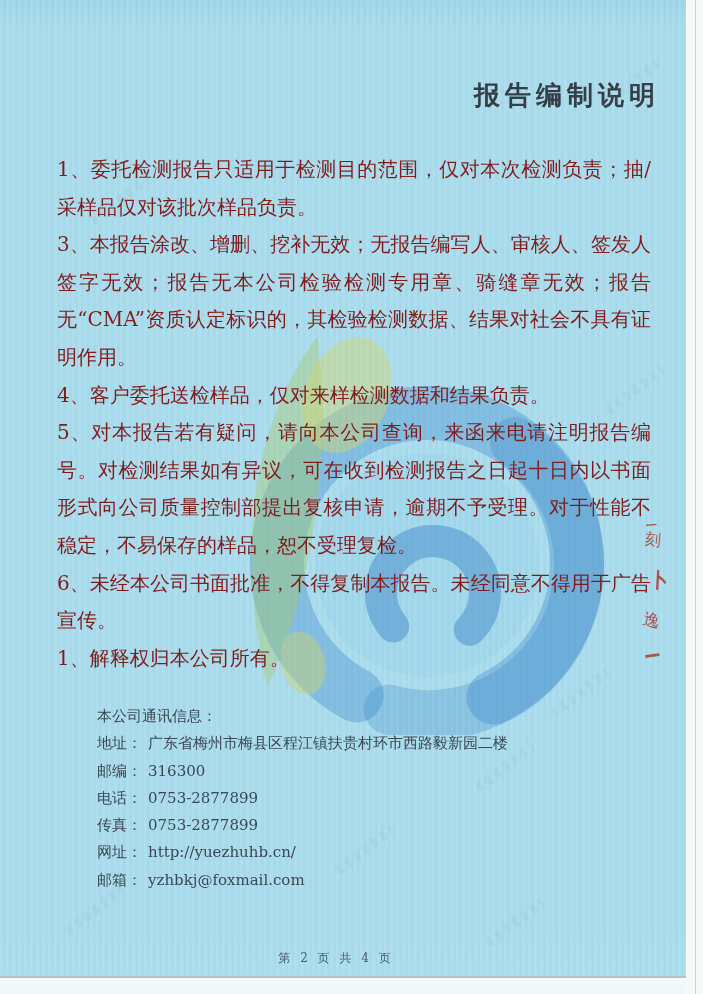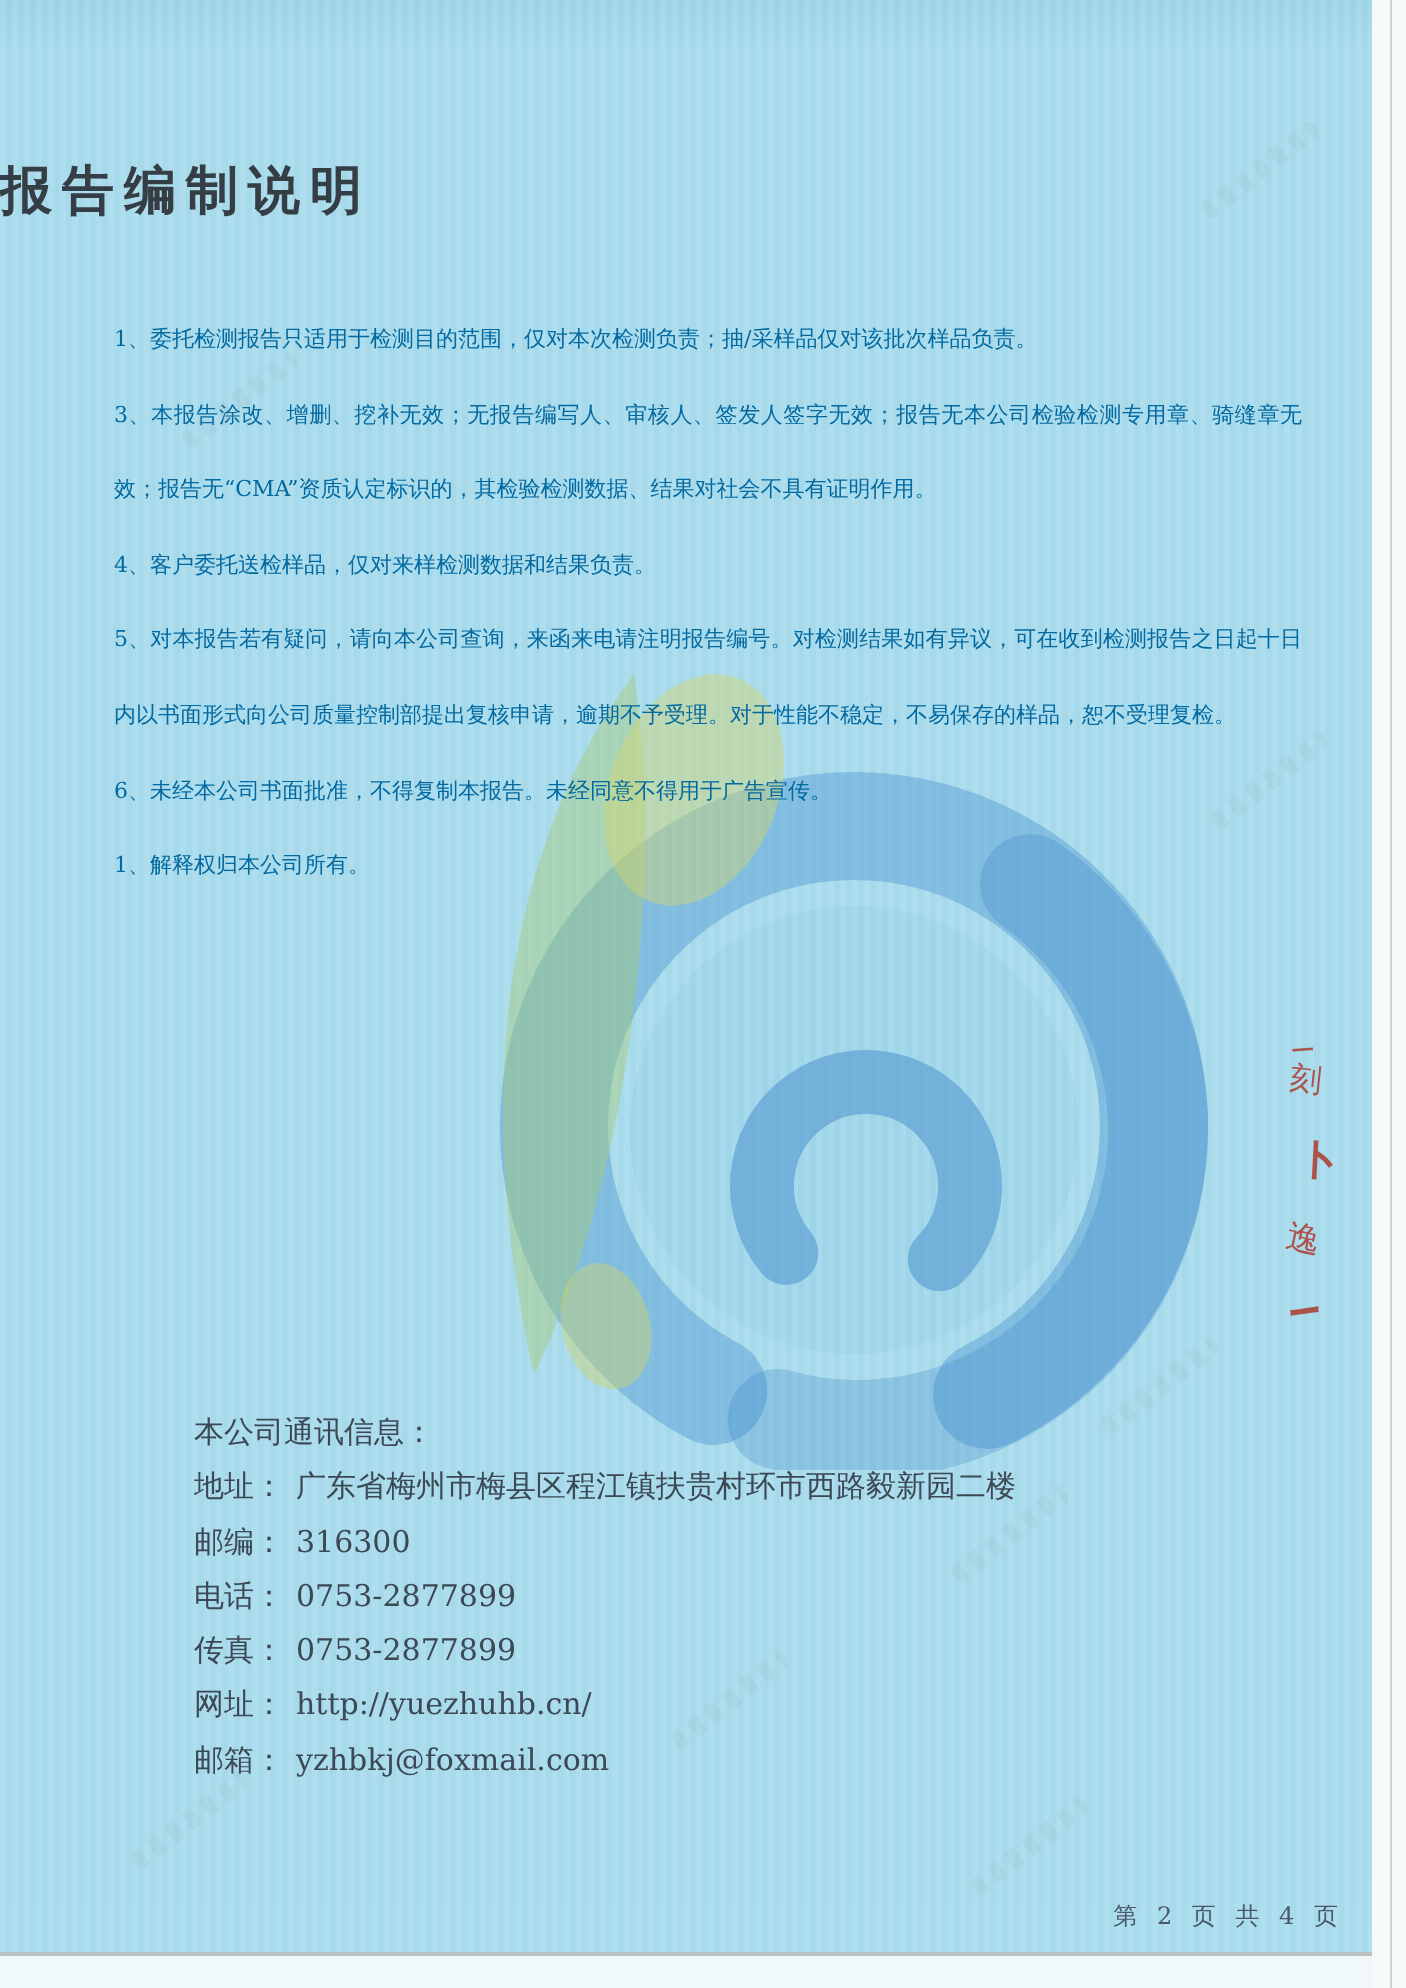--- a/index.html
+++ b/index.html
@@ -41,40 +41,40 @@
 
   
   .logo{
     position:absolute;left:205px;top:325px;width:400px;height:410px;
     pointer-events:none;
   }
 
   
   .title{
     position:absolute;left:0;top:78px;width:660px;
-    text-align:left;
+    text-align:right;
     font-family:"DejaVu Sans","Liberation Sans",sans-serif;
     font-weight:bold;font-size:26px;letter-spacing:5px;
     color:#353d45;
   }
   .notices{
     position:absolute;left:57px;top:151px;width:594px;
-    font-size:11px;line-height:37.6px;
-    text-align:justify;color:#0369a1;
+    font-size:20px;line-height:37.6px;
+    text-align:justify;color:#7f1d1d;
   }
   .notices p{margin:0;padding:0;}
   .contact{
     position:absolute;left:57px;top:703px;width:560px;
     font-size:15px;line-height:27.3px;color:#3c4854;margin-left:40px;
   }
   .contact .row{white-space:nowrap;}
   .contact .val{margin-left:6px;}
   .footer{
     position:absolute;left:0;top:950px;width:672px;
-    text-align:right;font-size:12px;letter-spacing:3px;color:#49596a;
+    text-align:center;font-size:12px;letter-spacing:3px;color:#49596a;
   }
 
   
   .redmark{
     position:absolute;color:#ad3b31;opacity:.85;
     font-family:"DejaVu Sans","Liberation Sans",sans-serif;
     line-height:1;pointer-events:none;
   }
   .rm0{left:646px;top:520px;font-size:11px;font-weight:bold;transform:rotate(-4deg);}
   .rm1{left:645px;top:532px;font-size:16px;transform:rotate(6deg);}

